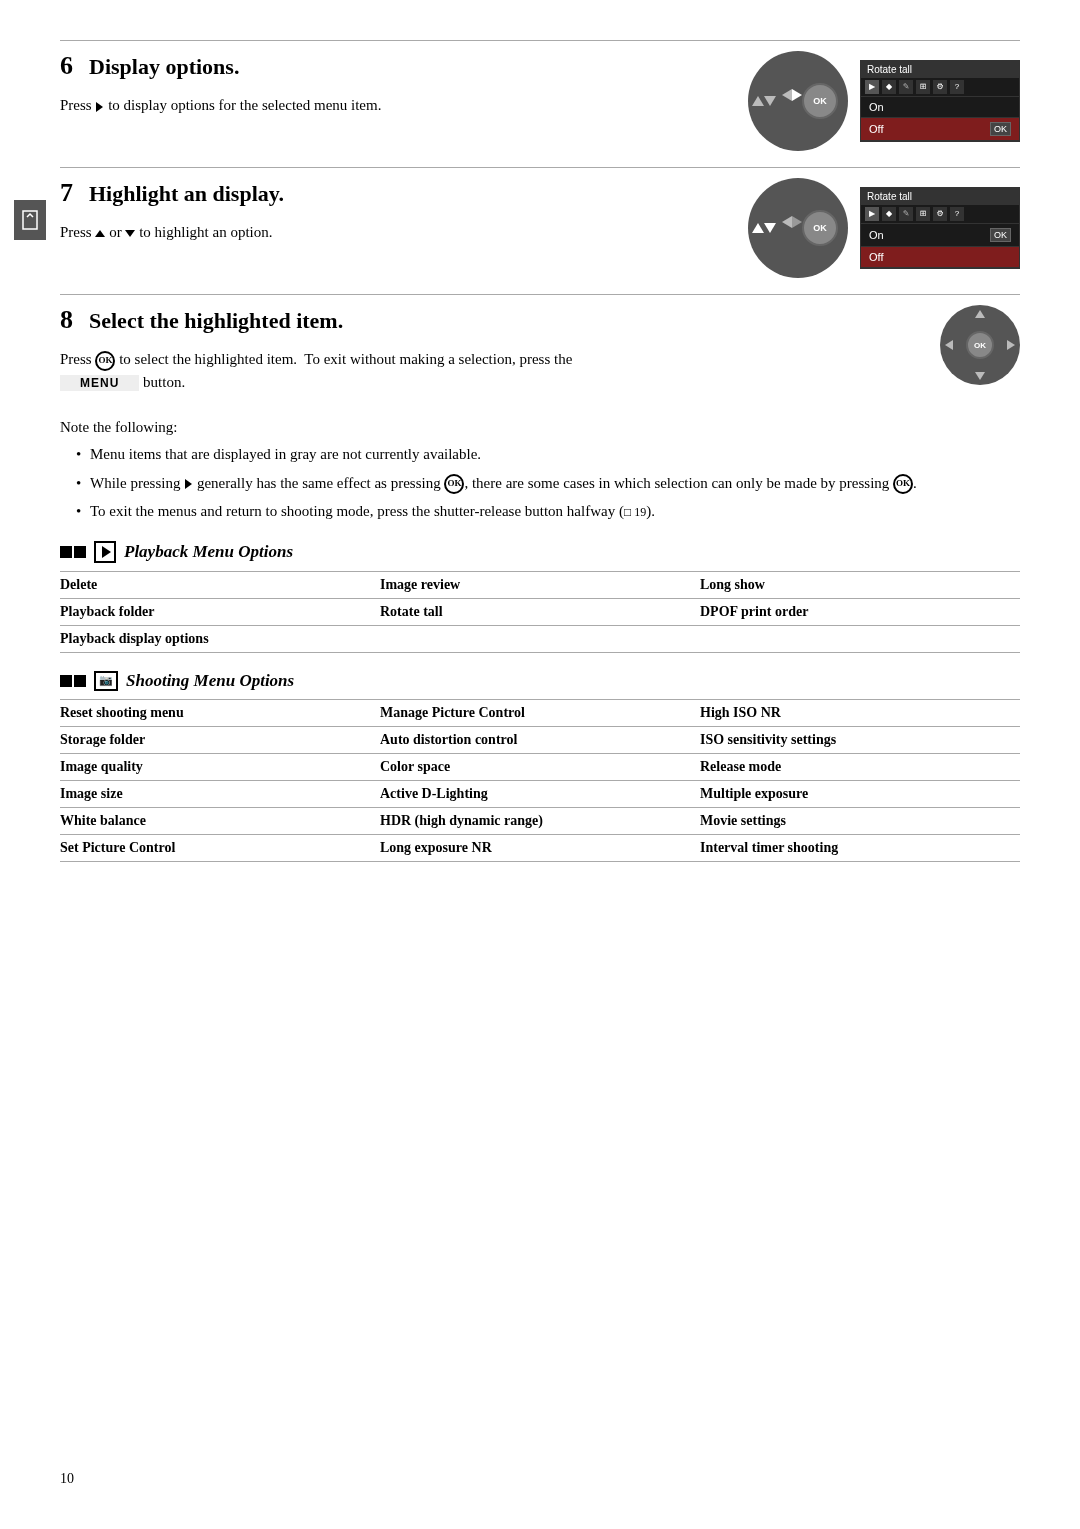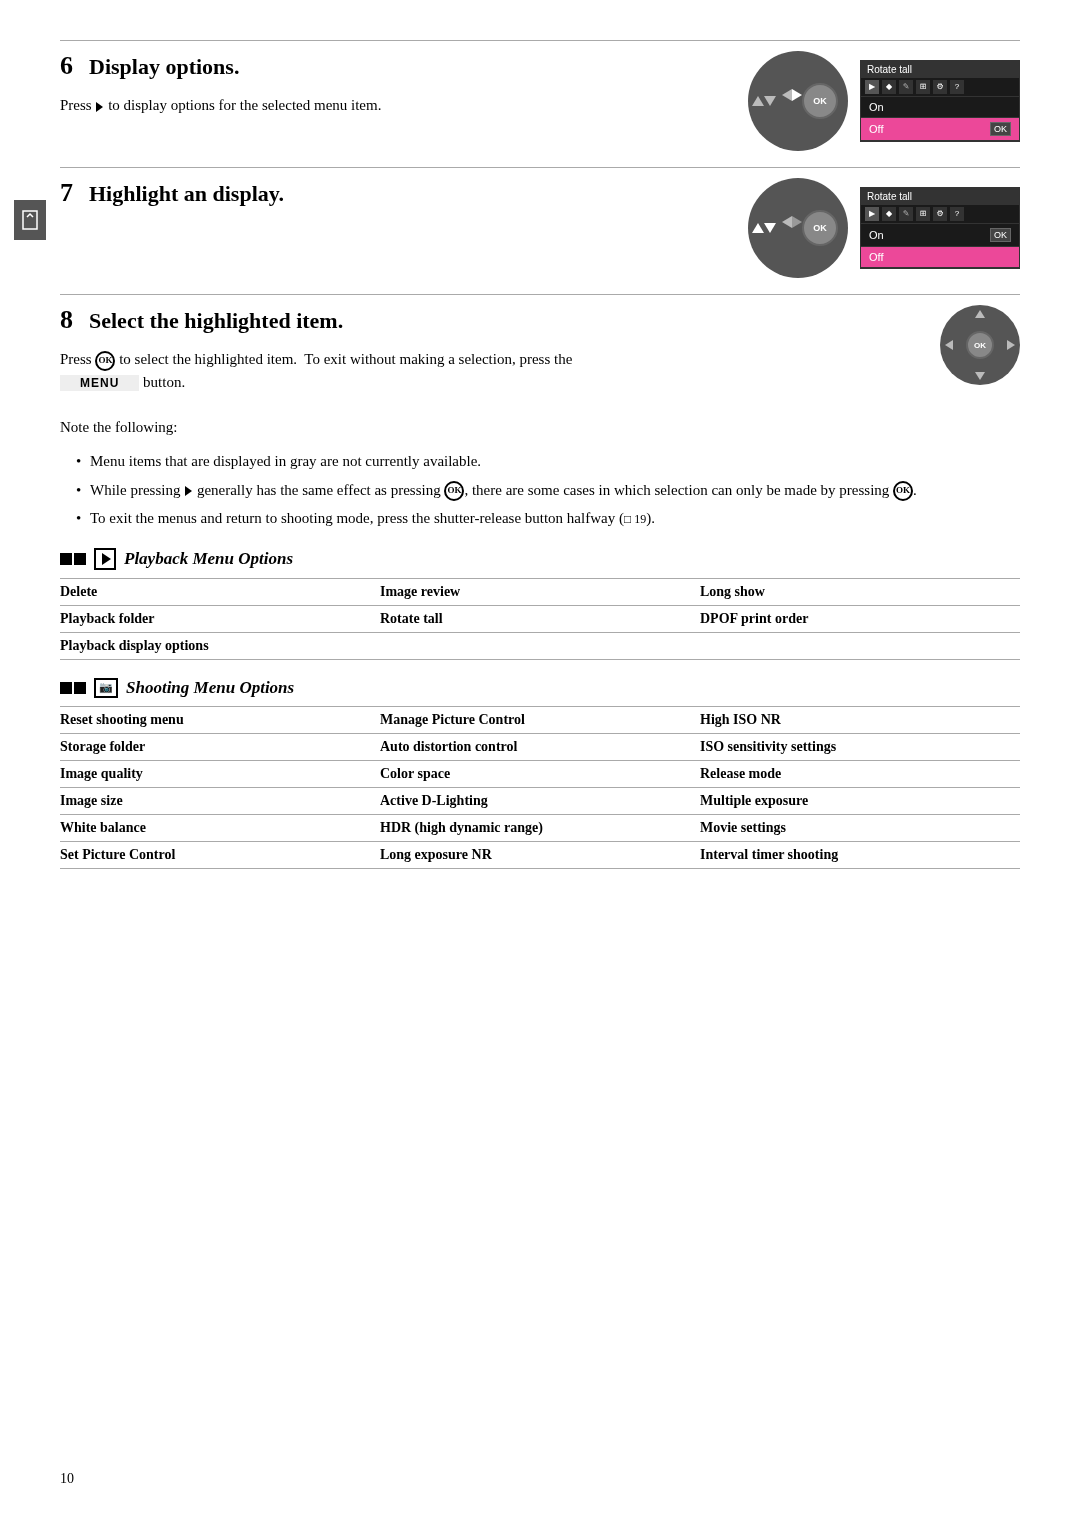--- a/index.html
+++ b/index.html
@@ -158,40 +158,40 @@
     .menu-item {
       padding: 4px 8px;
       border-bottom: 1px solid #333;
       display: flex;
       justify-content: space-between;
       align-items: center;
       font-size: 11px;
     }
 
     .menu-item.highlighted {
-      background: #ec4899;
+      background: #7f1d1d;
     }
 
     .menu-item-ok {
       background: #444;
       color: #fff;
       font-size: 9px;
       padding: 1px 3px;
       border: 1px solid #666;
     }
 
     
     .notes-section {
       margin: 16px 0;
       font-size: 15px;
       line-height: 1.6;
     }
 
     .notes-section p {
-      margin-bottom: 11px;
+      margin-bottom: 4px;
     }
 
     .bullet-list {
       list-style: none;
       padding-left: 16px;
     }
 
     .bullet-list li {
       position: relative;
       padding-left: 14px;
@@ -398,20 +398,23 @@
       </div>
     </div>
   </div>
 </div>
 
 <div class="step-section" style="margin-top:16px;">
   <div class="step-content">
     <div style="display:flex;align-items:baseline;gap:8px;">
       <span class="step-number">7</span>
       <span class="step-title">Highlight an display.</span>
+    </div>
+    <div class="step-body" style="margin-top:8px;">
+      Press <span class="inline-up-arrow"></span> or <span class="inline-down-arrow"></span> to highlight an option.
     </div>
   </div>
   <div class="step-image-group">
 
     <div class="dpad-container">
       <div class="dpad-circle">
         <div class="arrow-up arrow-up-highlight"></div>
         <div class="arrow-down" style="border-top-color:#fff;"></div>
         <div class="arrow-left"></div>
         <div class="arrow-right"></div>

